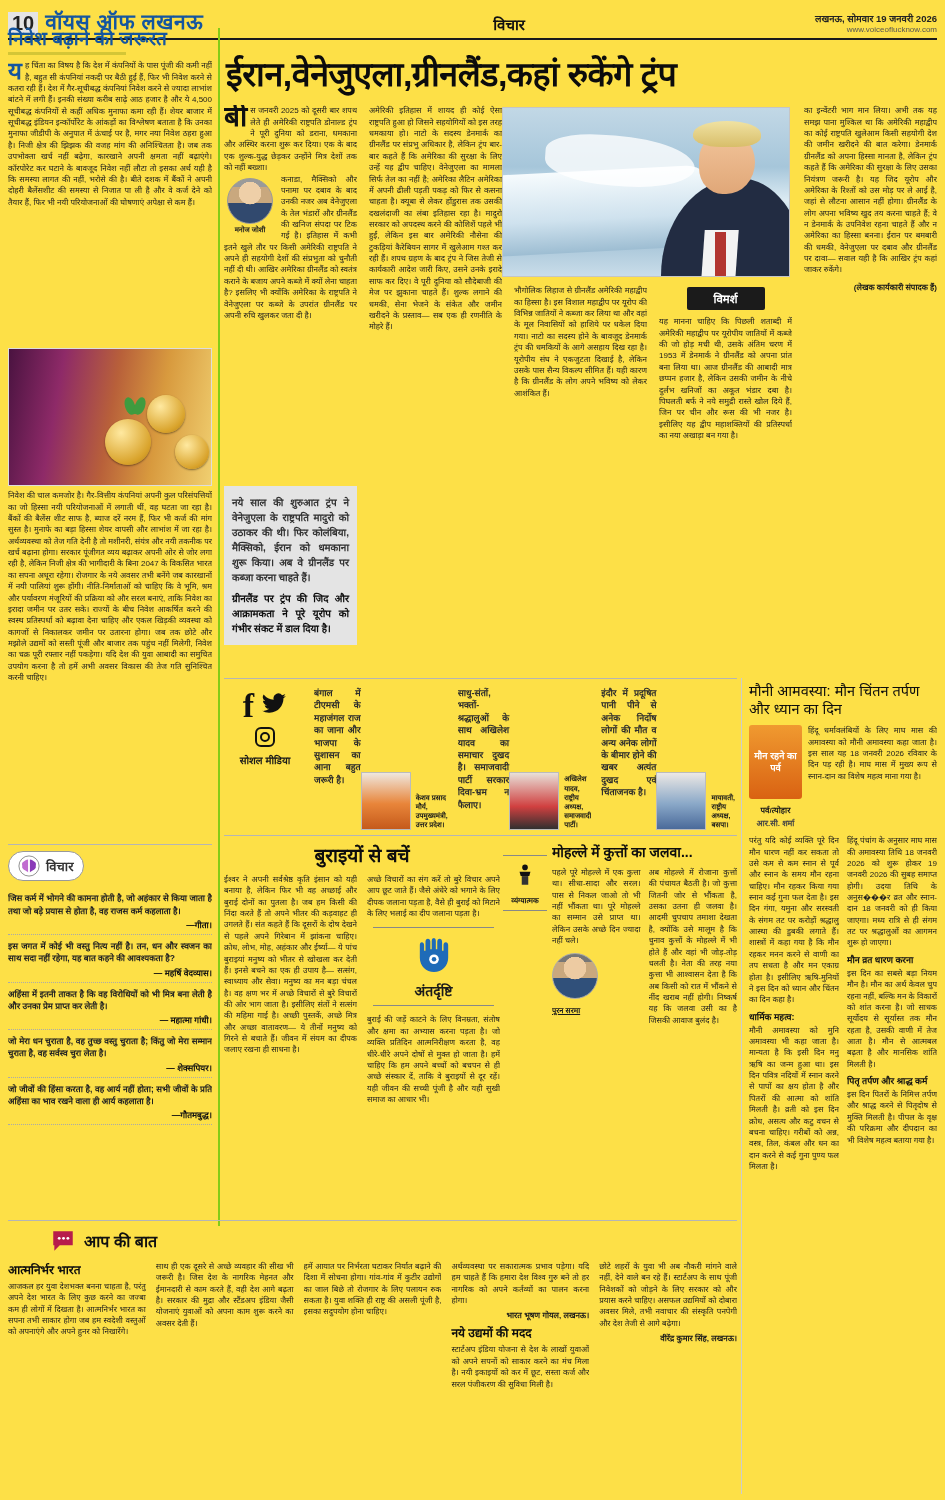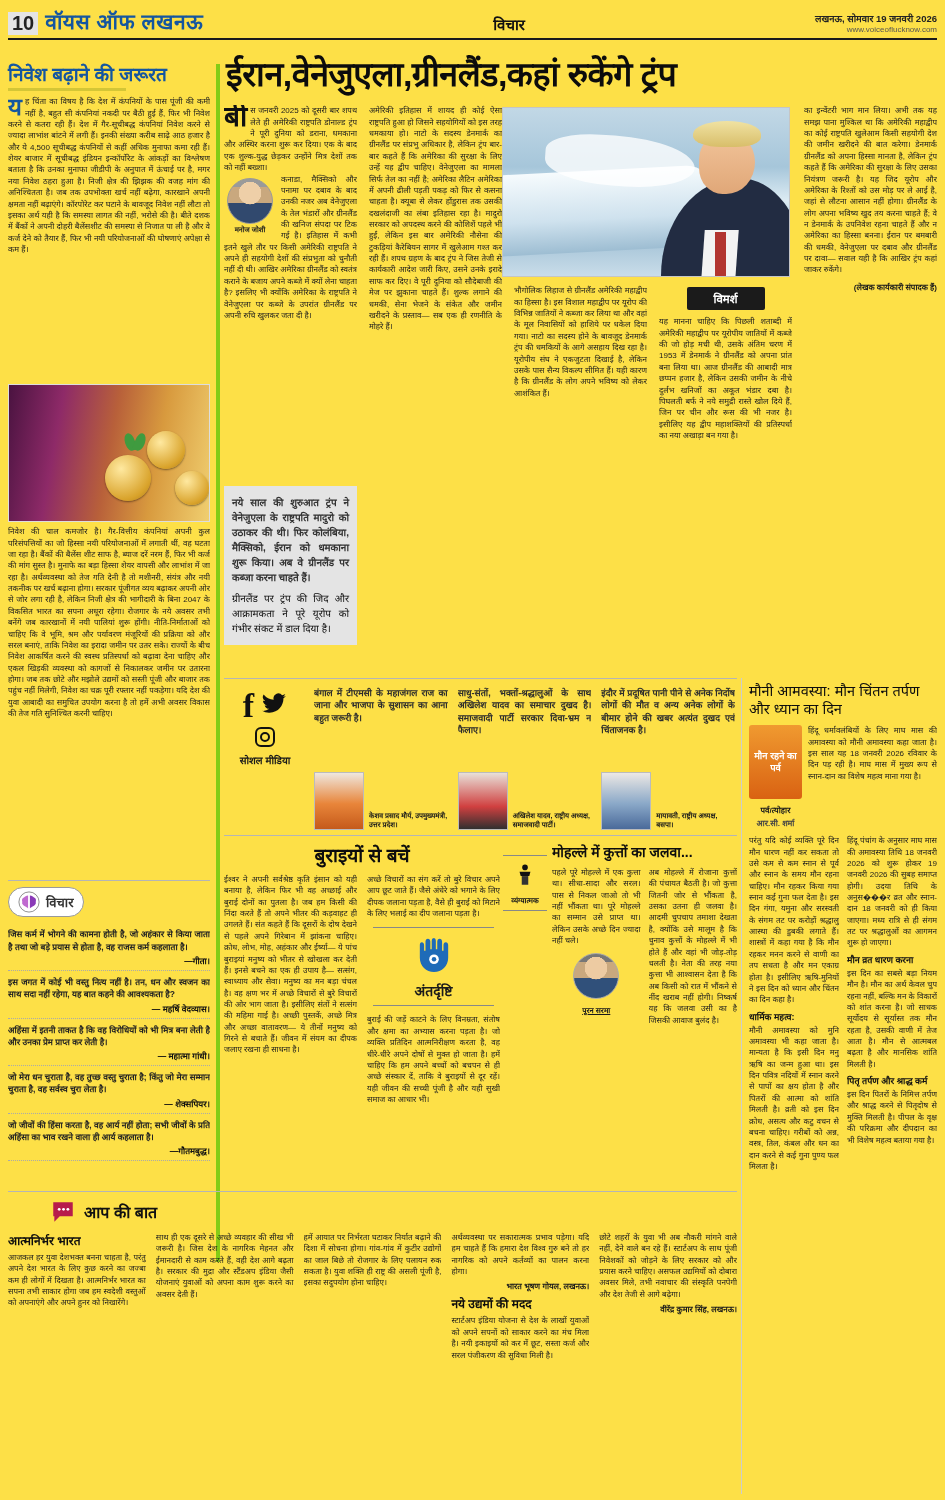--- a/index.html
+++ b/index.html
@@ -16,22 +16,22 @@
   .h-center { font-size:15px; font-weight:700; color:#111; padding-bottom:1px; }
   .h-right { text-align:right; line-height:1.25; }
   .h-date { font-size:9.5px; font-weight:700; color:#222; }
   .h-site { font-size:8px; color:#555; }
 
   
   .body-t { font-size:8px; line-height:1.42; text-align:justify; color:#1c1c1c; }
   .subhead { font-size:9px; font-weight:700; margin:4px 0 2px; color:#111; }
 
   
-  .leftcol { position:absolute; left:8px; top:64px; width:212px; height:1198px;
-             border-right:4px solid #84cc16; padding-right:6px; }
+  .leftcol { position:absolute; left:8px; top:28px; width:212px; height:1198px;
+             border-right:2px solid #84cc16; padding-right:6px; }
   .nivesh-head { font-size:19px; font-weight:800; color:#1456a0; line-height:1.12; }
   .nivesh-underline { width:118px; height:3px; background:#d4c636; margin:3px 0 5px; }
   .nivesh-p1 { height:284px; overflow:hidden; }
   .dropcap-blue { float:left; font-size:24px; line-height:20px; font-weight:800; color:#1456a0; padding:1px 3px 0 0; }
   .invest-photo { margin:4px 0; width:100%; height:138px; position:relative; overflow:hidden; border:1px solid #ddd;
       background:linear-gradient(100deg,#4a1340 0%,#8e2a68 25%,#b8603a 50%,#d89a3e 72%,#f0cf70 100%); }
   .coin { position:absolute; border-radius:50%;
       background:radial-gradient(circle at 35% 30%, #ffe9a0, #d9a32b 70%, #a9781a);
       box-shadow:0 1px 2px rgba(0,0,0,.45); }
   .coin1 { left:96px; top:70px; width:46px; height:46px; }
@@ -58,21 +58,21 @@
   .tcol1 { display:flex; flex-direction:column; }
   .spacer { height:180px; }
   .dropcap-dark { float:left; font-size:28px; line-height:23px; font-weight:800; color:#111; padding-right:3px; }
   .author-wrap { float:left; width:52px; margin:4px 5px 2px 0; text-align:center; }
   .author-pic { display:block; width:46px; height:46px; margin:0 auto; border-radius:50%; border:1px solid #999;
       background:radial-gradient(circle at 50% 32%, #eecfa8 0 30%, rgba(0,0,0,0) 31%),
                  linear-gradient(180deg,#9a9a9a 0 18%,#c9a87e 18% 55%,#31496e 55% 100%); }
   .author-name { font-size:7px; font-weight:700; margin-top:2px; }
   .pullquote { margin-top:auto; background:#e4e4e4; padding:9px 8px; }
   .pq1 { font-size:10px; line-height:1.5; font-weight:700; color:#333; text-align:justify; }
-  .pq2 { font-size:10px; line-height:1.5; font-weight:400; color:#0d0d0d; margin-top:6px; text-align:justify; }
+  .pq2 { font-size:10px; line-height:1.5; font-weight:700; color:#0d0d0d; margin-top:6px; text-align:justify; }
   .vimarsh { width:78px; margin:2px auto 6px; background:#1b1b1b; color:#fff; font-size:11.5px; font-weight:700;
       text-align:center; padding:4px 0; border-radius:2px; }
   .credit { font-size:8px; font-weight:800; text-align:right; margin-top:5px; }
 
   .trump-photo { position:absolute; left:278px; top:2px; width:288px; height:170px; overflow:hidden; border:1px solid #c5c5c5;
       background:linear-gradient(180deg,#c2d8e6 0%,#a6c6da 35%,#dcebf3 55%,#9fbfd4 75%,#c9dde9 100%); }
   .berg { position:absolute; left:-20px; top:62px; width:225px; height:82px;
       background:linear-gradient(180deg,#f6fbfd,#cfe2ee 60%,#9dbdd2); transform:skewX(-12deg) rotate(-3deg);
       border-radius:8px 30px 10px 20px; }
   .berg2 { position:absolute; left:42px; top:28px; width:150px; height:50px; background:rgba(255,255,255,.78);
@@ -90,21 +90,21 @@
   .midband { position:absolute; left:224px; top:678px; width:513px; height:158px;
       border-top:1px solid #b5b5b5; border-bottom:1px solid #b5b5b5;
       display:flex; gap:10px; padding:8px 2px 5px 2px; }
   .social { flex:0 0 78px; display:flex; flex-direction:column; align-items:center; padding-top:4px; }
   .social-row { display:flex; align-items:center; gap:7px; }
   .fb { font-family:"Liberation Serif", serif; font-size:34px; font-weight:800; color:#111; line-height:.9; }
   .tw svg { width:26px; height:22px; }
   .insta { width:20px; height:20px; border:2.5px solid #111; border-radius:6px; position:relative; margin-top:5px; }
   .insta::after { content:""; position:absolute; inset:3px; border:2px solid #111; border-radius:50%; }
   .social-label { font-size:10px; font-weight:800; margin-top:6px; white-space:nowrap; }
-  .reaction { flex:1 1 0; display:flex; flex-direction:column; overflow:hidden; }
+  .reaction { flex:1 1 0; display:flex; flex-direction:row; overflow:hidden; }
   .reaction-q { font-size:9px; line-height:1.38; font-weight:700; color:#2c2c2c; text-align:justify; }
   .reaction-bottom { display:flex; gap:5px; margin-top:auto; align-items:flex-end; }
   .pol-photo { width:50px; height:58px; flex:0 0 50px; border:1px solid #bbb; }
   .ph-maurya  { background:linear-gradient(180deg,#efe7de 0%,#e8853a 55%,#c55a1a 100%); }
   .ph-akhilesh{ background:linear-gradient(180deg,#e8e0d8 0%,#d04040 60%,#303030 100%); }
   .ph-maya    { background:linear-gradient(180deg,#ece8e4 0%,#8aa8c8 55%,#4a6a9a 100%); }
   .reaction-cap { font-size:7px; font-weight:700; line-height:1.3; padding-bottom:1px; }
 
   
   .buraiyon { position:absolute; left:224px; top:842px; width:276px; height:400px; }
@@ -117,42 +117,42 @@
 
   .vyang { position:absolute; left:503px; top:855px; width:44px; text-align:center;
       border-top:1px solid #888; border-bottom:1px solid #888; padding:6px 2px 5px; }
   .vyang svg { width:26px; height:26px; }
   .vyang-label { font-size:7.5px; font-weight:800; margin-top:3px; }
 
   .mohalla { position:absolute; left:552px; top:842px; width:185px; height:400px; }
   .moh-hl { font-size:14px; font-weight:800; margin-bottom:6px; white-space:nowrap; overflow:hidden; color:#0d0d0d; }
   .moh-cols { display:flex; gap:8px; height:370px; overflow:hidden; }
   .mcol { flex:1 1 0; overflow:hidden; }
-  .sarma-wrap { text-align:center; margin:6px 0 17px;text-decoration:underline; }
+  .sarma-wrap { margin:6px 0 17px;text-decoration:underline; }
   .sarma-pic { display:inline-block; width:46px; height:46px; border-radius:50%; border:1px solid #aaa;
       background:radial-gradient(circle at 50% 32%, #edcba2 0 30%, rgba(0,0,0,0) 31%),
                  linear-gradient(180deg,#777 0 18%,#c9a87e 18% 55%,#30507a 55% 100%); }
   .sarma-name { font-size:7.5px; font-weight:700; margin-top:2px; }
 
   
   .mauni { position:absolute; left:741px; top:678px; width:196px; height:816px; border-left:1px solid #ccc; padding-left:7px; }
   .mauni-hl { font-size:14.5px; font-weight:400; line-height:1.25; margin:4px 0 7px; color:#0d0d0d; }
   .mauni-top { display:flex; gap:6px; margin-bottom:6px; }
   .mauni-rail { flex:0 0 53px; }
   .badge { width:53px; height:74px; background:linear-gradient(180deg,#f09a30,#d96212); color:#fff; font-size:9.5px;
       font-weight:800; line-height:1.3; display:flex; align-items:center; justify-content:center; text-align:center;
       padding:4px; border-radius:3px; }
   .tag { font-size:8px; font-weight:800; margin-top:5px; text-align:center; }
   .mauni-author { font-size:8px; font-weight:700; text-align:center; color:#444; margin-top:2px; }
   .mauni-intro { flex:1; overflow:hidden; height:104px; }
   .mauni-cols { display:flex; gap:8px; height:622px; overflow:hidden; }
   .maucol { flex:1 1 0; overflow:hidden; }
 
   
-  .aap { position:absolute; left:8px; top:1191px; width:729px; height:248px; border-top:1px solid #b5b5b5; padding-top:7px; }
+  .aap { position:absolute; left:8px; top:1220px; width:729px; height:248px; border-top:1px solid #b5b5b5; padding-top:7px; }
   .aap-hd { display:flex; align-items:center; gap:8px; margin:0 0 7px 42px; }
   .aap-hd svg { width:26px; height:26px; }
   .aap-label { font-size:16px; font-weight:800; color:#111; }
   .aap-cols { display:flex; gap:10px; height:198px; overflow:hidden; }
   .acol { flex:1 1 0; overflow:hidden; }
   .letter-head { font-size:12px; font-weight:800; margin-bottom:3px; color:#0d0d0d; }
   .sig { font-size:8px; font-weight:800; text-align:right; margin:3px 0 4px; }
 </style>
 </head>
 <body>

